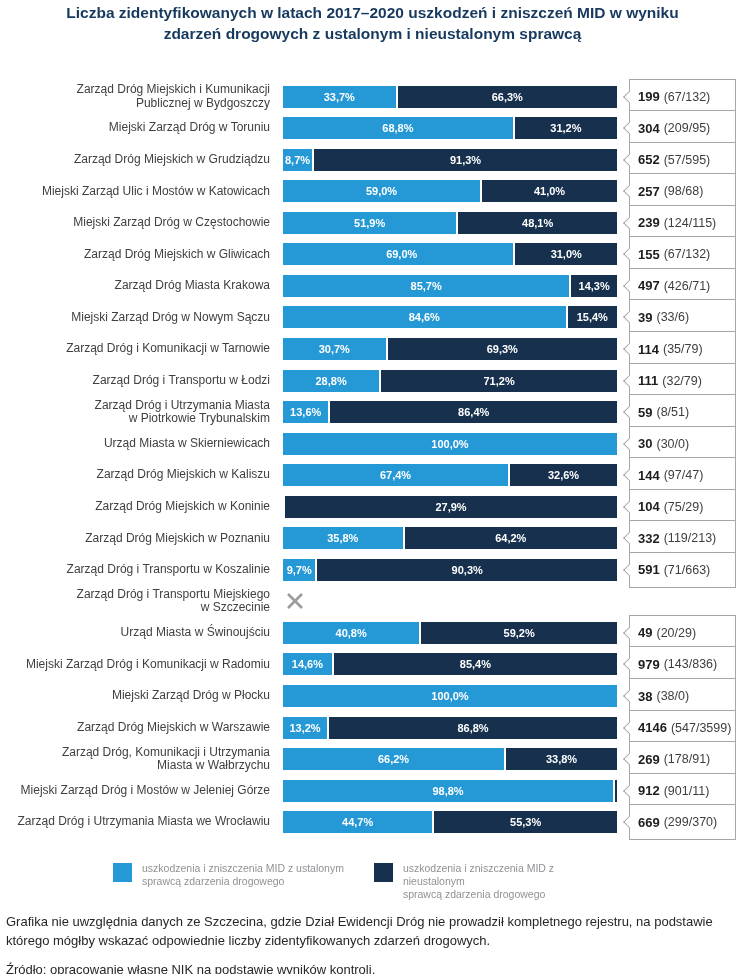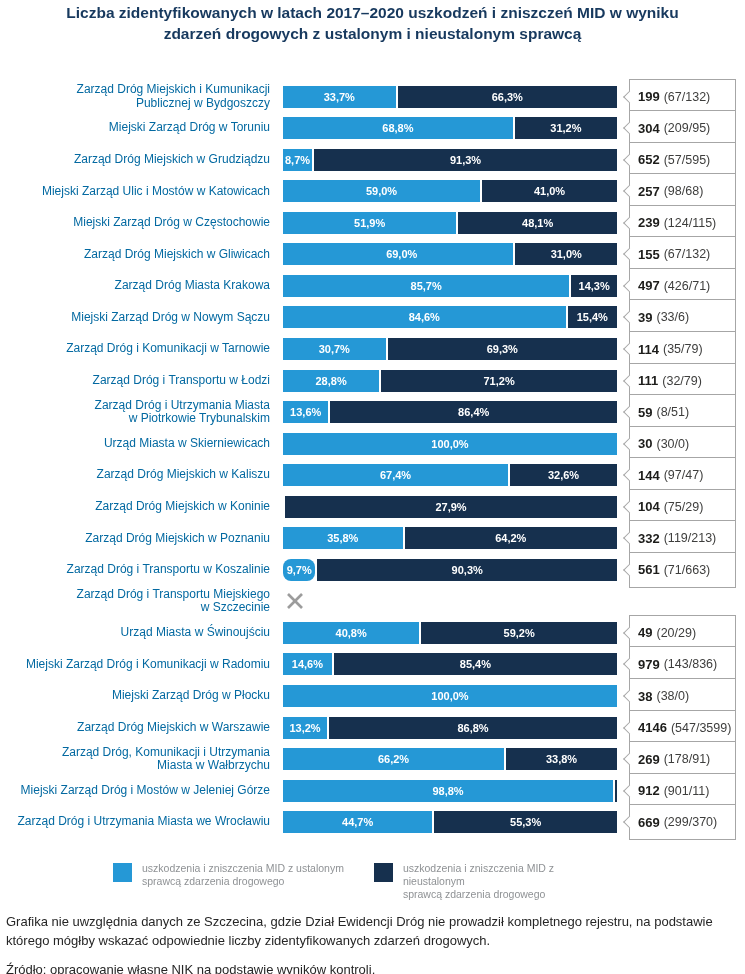--- a/index.html
+++ b/index.html
@@ -10,21 +10,21 @@
   }
   .title {
     padding-top:3px; text-align:center;
     font-size:15.5px; font-weight:700; line-height:1.35;
     color:#17395e;
   }
   .rows { margin-top:36px; }
   .chart-row { display:flex; align-items:center; height:31.55px; width:745px; }
   .row-label {
     width:270px; text-align:right; font-size:12px; line-height:13.5px;
-    color:#0369a1; white-space:pre-line;
+    color:#404040; white-space:pre-line;
   }
   .track { width:334px; height:22px; margin-left:13px; display:flex; }
   .seg { height:100%; display:flex; align-items:center; justify-content:center; min-width:0; }
   .seg.light { background:var(--c-known,#2598d6); }
   .seg.dark  { background:var(--c-unknown,#16304e); flex:1; }
   .seg.dark.gapped { margin-left:2px; }
   .seg-label { font-size:11px; font-weight:700; color:#fff; white-space:nowrap; }
   .x-wrap { margin-left:16px; display:flex; align-items:center; }
   .callout {
     position:relative; margin-left:12px; width:107px; height:36px;
@@ -275,29 +275,29 @@
         </div>
       </div>
       <div class="callout">
         <span class="total">332</span>
         <span class="detail">(119/213)</span>
       </div>
     </div>
     <div class="chart-row">
       <div class="row-label">Zarząd Dróg i Transportu w Koszalinie</div>
       <div class="track">
-        <div class="seg light" style="width: 9.7%; border-radius: 8px;">
+        <div class="seg light" style="width: 9.7%;">
           <span class="seg-label">9,7%</span>
         </div>
         <div class="seg dark gapped">
           <span class="seg-label">90,3%</span>
         </div>
       </div>
       <div class="callout">
-        <span class="total">561</span>
+        <span class="total">591</span>
         <span class="detail">(71/663)</span>
       </div>
     </div>
     <div class="chart-row">
       <div class="row-label">Zarząd Dróg i Transportu Miejskiego
 w Szczecinie</div>
       <span class="x-wrap">
         <svg width="18" height="18" viewBox="0 0 18 18">
           <line x1="2" y1="2" x2="16" y2="16" stroke="#9c9c9c" stroke-width="2.6"></line>
           <line x1="16" y1="2" x2="2" y2="16" stroke="#9c9c9c" stroke-width="2.6"></line>

